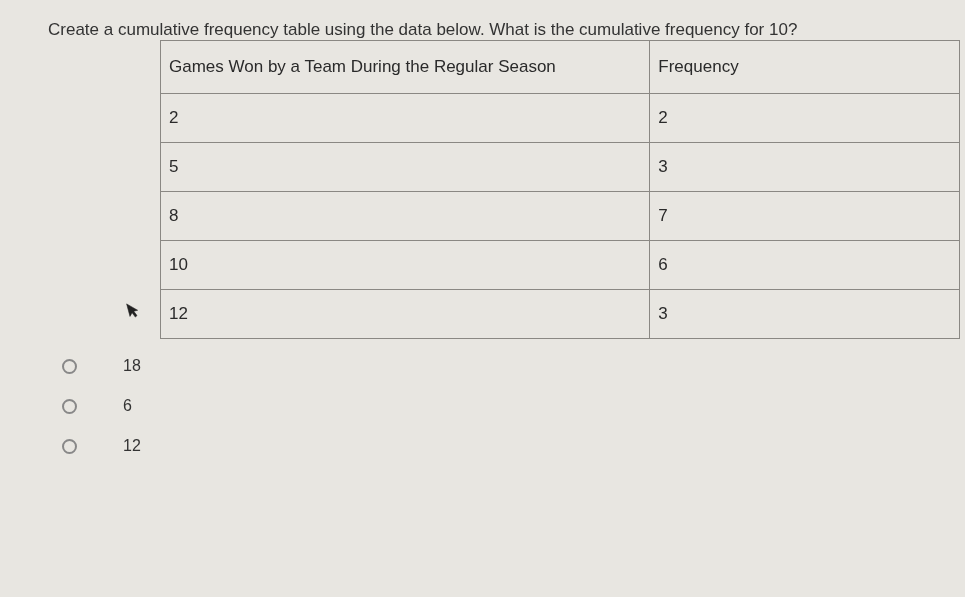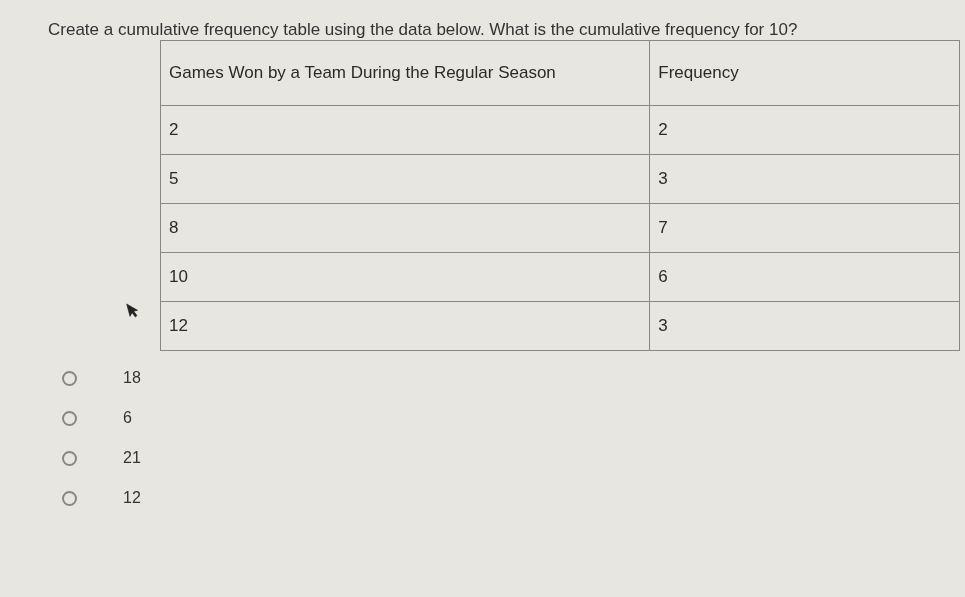--- a/index.html
+++ b/index.html
@@ -34,21 +34,21 @@
       border: 1px solid #8a8883;
       padding: 14px 8px;
       text-align: left;
       font-size: 17px;
       font-weight: normal;
       color: #2a2a2a;
       vertical-align: top;
     }
     th {
       font-weight: normal;
-      padding: 22px 8px;
+      padding: 16px 8px;
     }
     th:first-child, td:first-child {
       width: 490px;
     }
     th:last-child, td:last-child {
       width: 310px;
       margin-top: 40px;
     }
     .options {
       margin-top: 18px;
@@ -132,19 +132,15 @@
   <div class="option">
     <span class="radio"></span>
     <span class="option-label">18</span>
   </div>
   <div class="option">
     <span class="radio"></span>
     <span class="option-label">6</span>
   </div>
   <div class="option">
     <span class="radio"></span>
-    <span class="option-label">21</span>
-  </div>
-  <div class="option">
-    <span class="radio"></span>
     <span class="option-label">12</span>
   </div>
 </div>
 
 </body></html>

